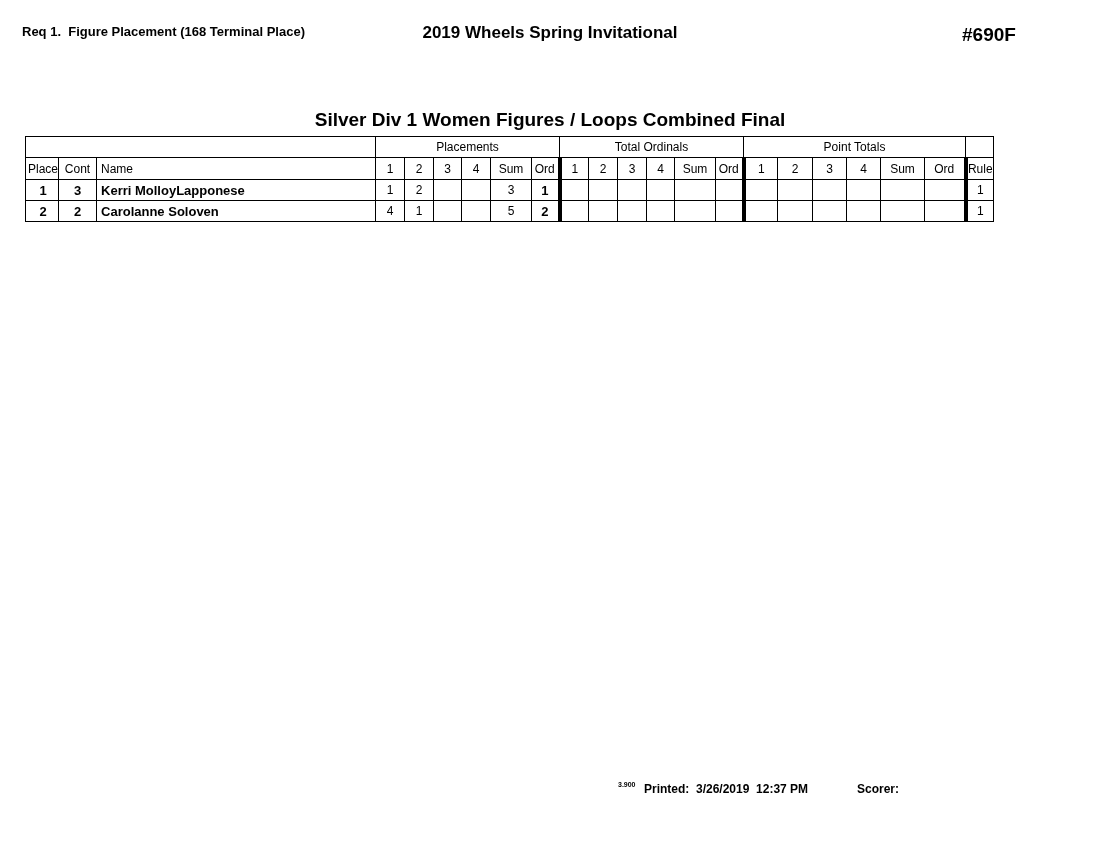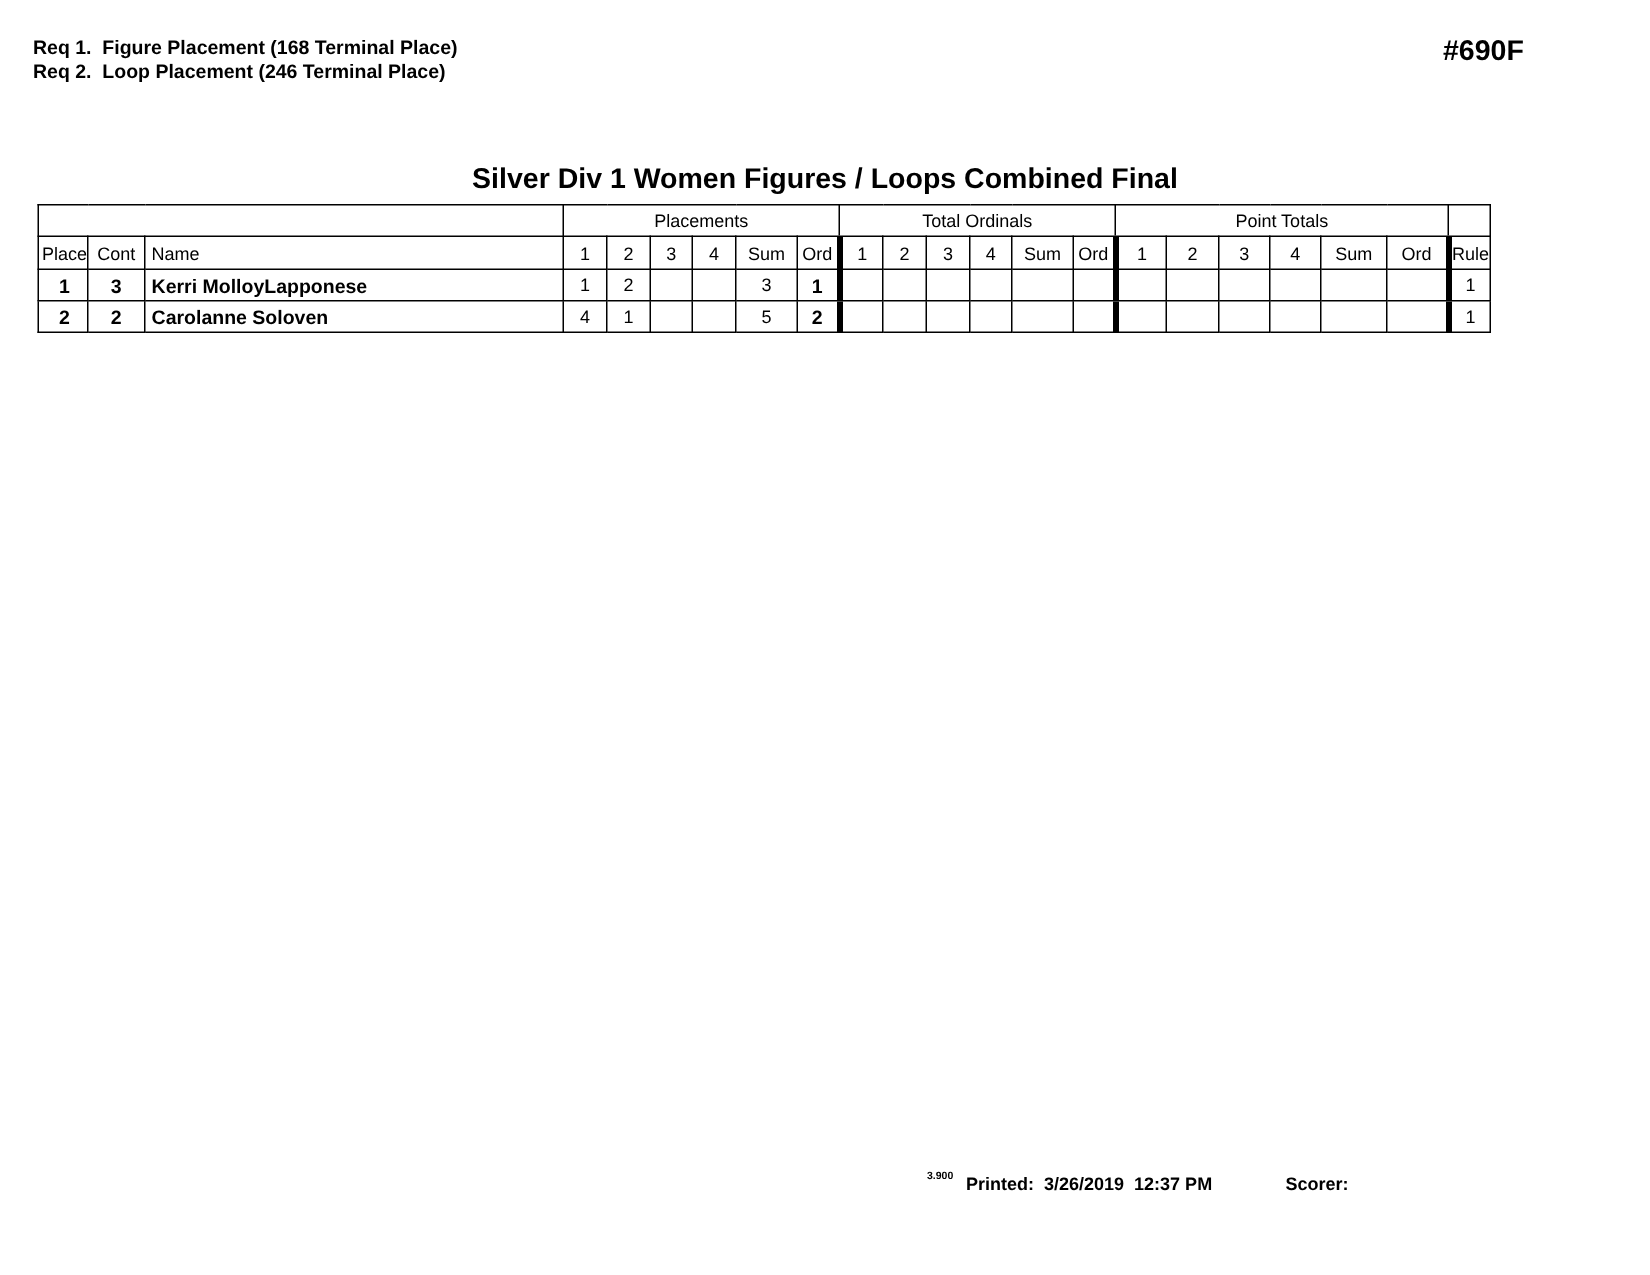--- a/index.html
+++ b/index.html
@@ -80,22 +80,22 @@
     left: 857px; top: 782px;
     font-size: 12px; font-weight: bold;
   }
 </style>
 </head>
 <body>
 
 <div id="page">
 
   <div class="abs req-line" style="top:24px">Req 1.  Figure Placement (168 Terminal Place)</div>
-  <div class="abs req-line" style="top:40px">Req 2.  Loop Placement (246 Terminal Place)</div>
-
+
+  <div class="abs center-line" id="competition-title">2019 Wheels Spring Invitational</div>
   <div class="abs center-line" id="event-title">Silver Div 1 Women Figures / Loops Combined Final</div>
   <div class="abs" id="event-number">#690F</div>
 
   <table id="results">
     <colgroup>
       <col style="width:33px">
         <col style="width:38px">
         <col style="width:279px">
       <col style="width:29px">
         <col style="width:29px">

